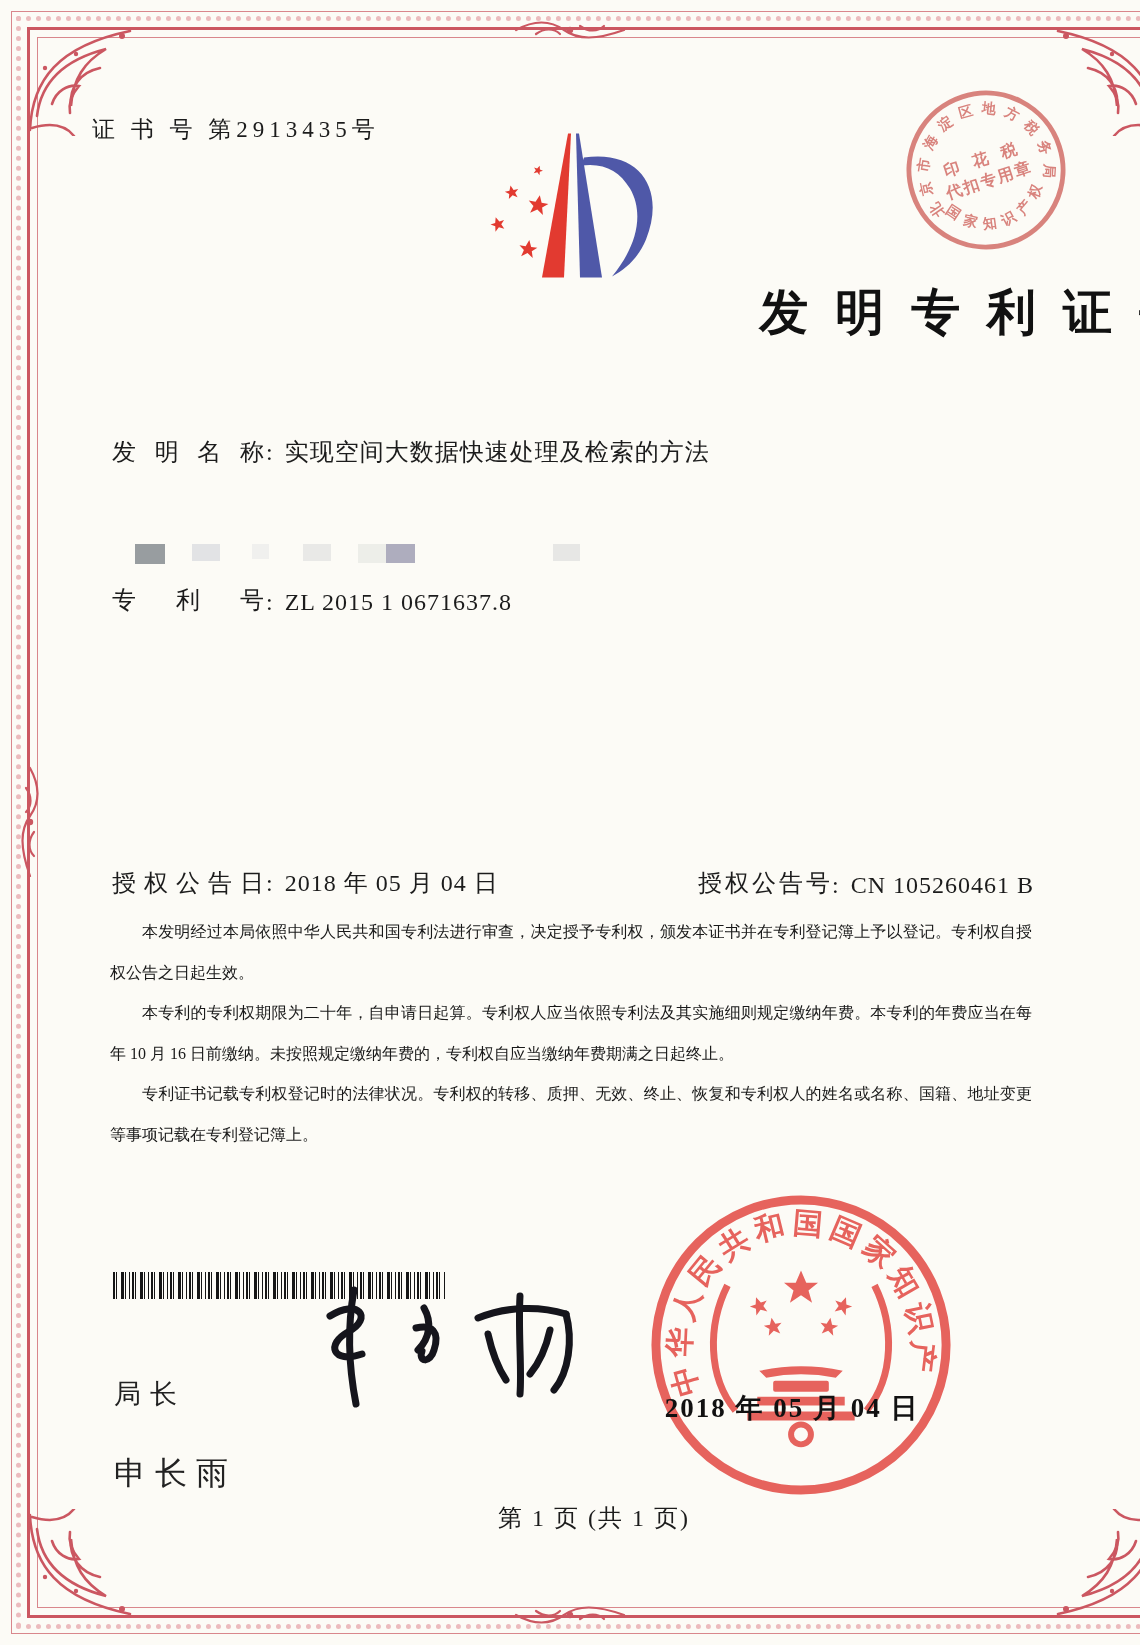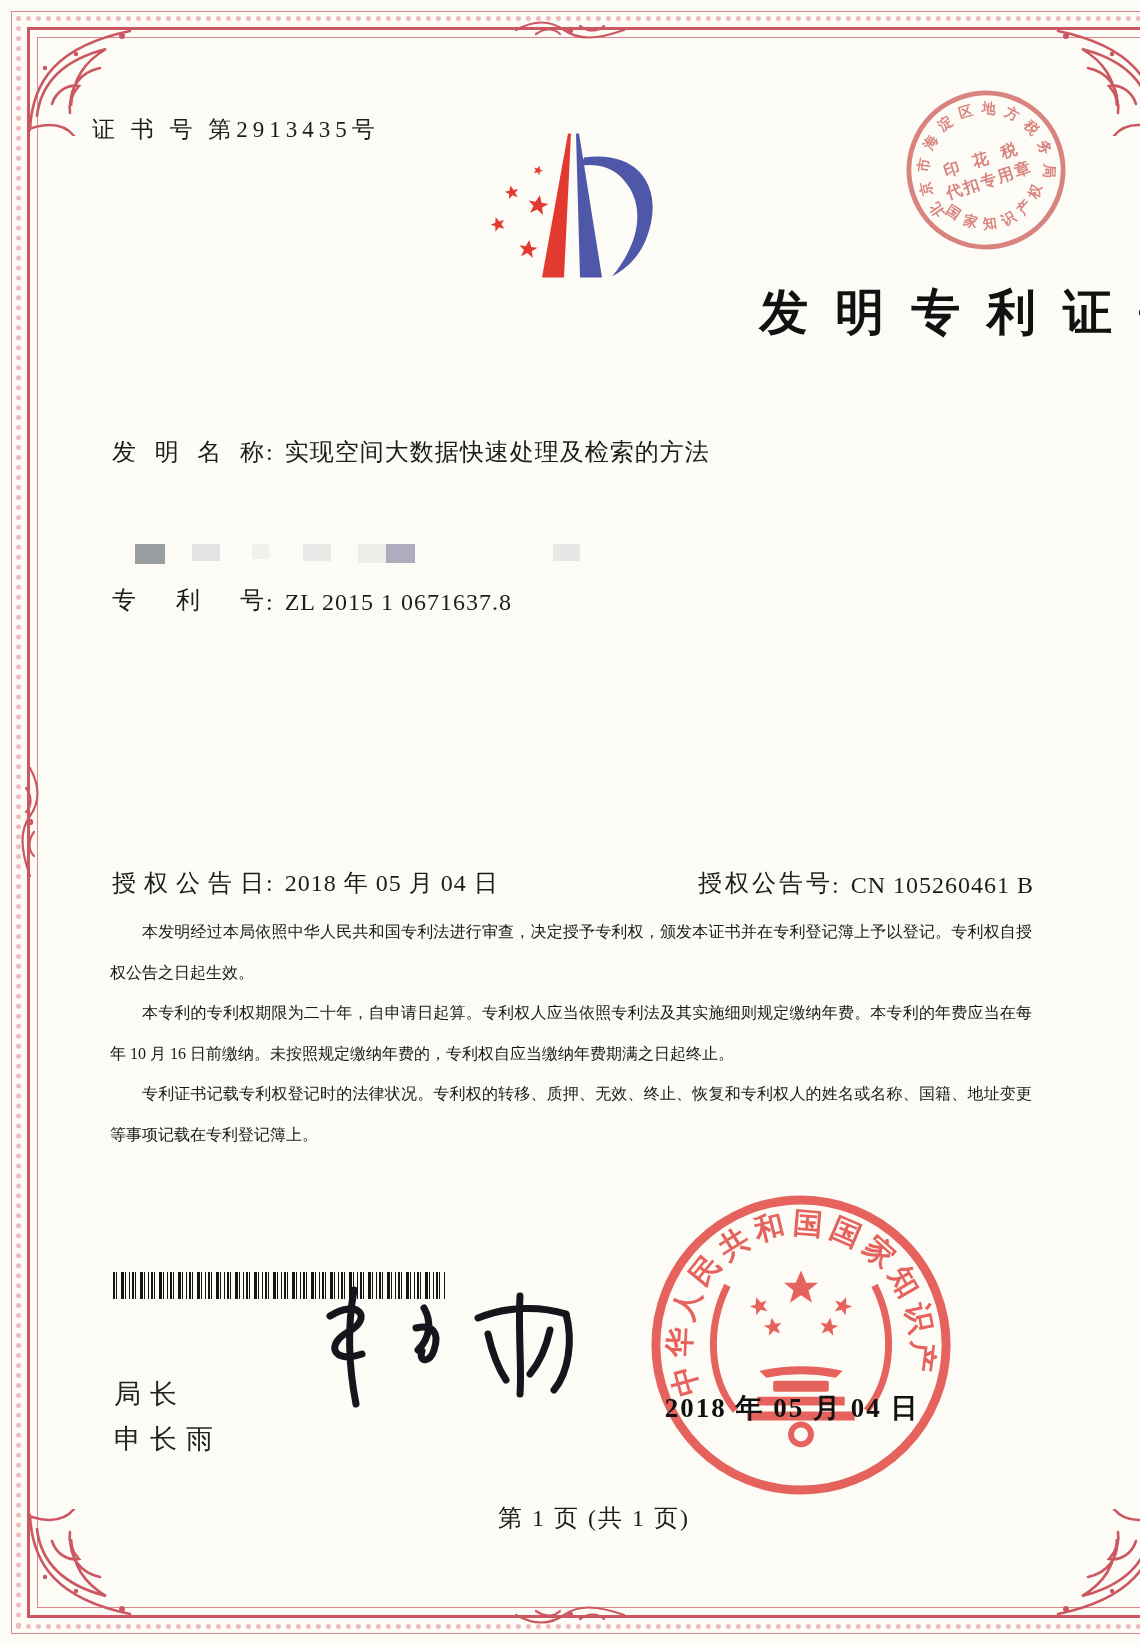--- a/index.html
+++ b/index.html
@@ -56,21 +56,21 @@
   .barcode{position:absolute;left:113px;top:1272px;width:332px;height:27px;
     background:
       repeating-linear-gradient(90deg,
         #151515 0 2px, transparent 2px 3px,
         #151515 3px 4px, transparent 4px 8px,
         #151515 8px 11px, transparent 11px 12px,
         #151515 12px 13px, transparent 13px 16px,
         #151515 16px 17px, transparent 17px 19px);}
   .director{position:absolute;left:114px;top:1376px;font-size:27px;letter-spacing:9px;
             font-family:"Liberation Sans","DejaVu Sans",sans-serif;color:#222;}
-  .director-name{position:absolute;left:114px;top:1421px;font-size:27px;letter-spacing:9px;
+  .director-name{position:absolute;left:114px;top:1452px;font-size:32px;letter-spacing:9px;
             font-family:"Liberation Sans","DejaVu Sans",sans-serif;color:#222;}
   .signature{position:absolute;left:282px;top:1278px;width:300px;height:132px;}
   .seal{position:absolute;left:642px;top:1186px;width:318px;height:318px;opacity:.9;}
   .seal-date{position:absolute;left:652px;top:1390px;width:280px;text-align:center;
              font-size:27px;font-weight:700;letter-spacing:2px;color:#111;z-index:5;}
   .footer{position:absolute;top:1502px;left:0;right:0;text-align:center;font-size:24px;letter-spacing:2px;}
 </style>
 </head>
 <body>
 

